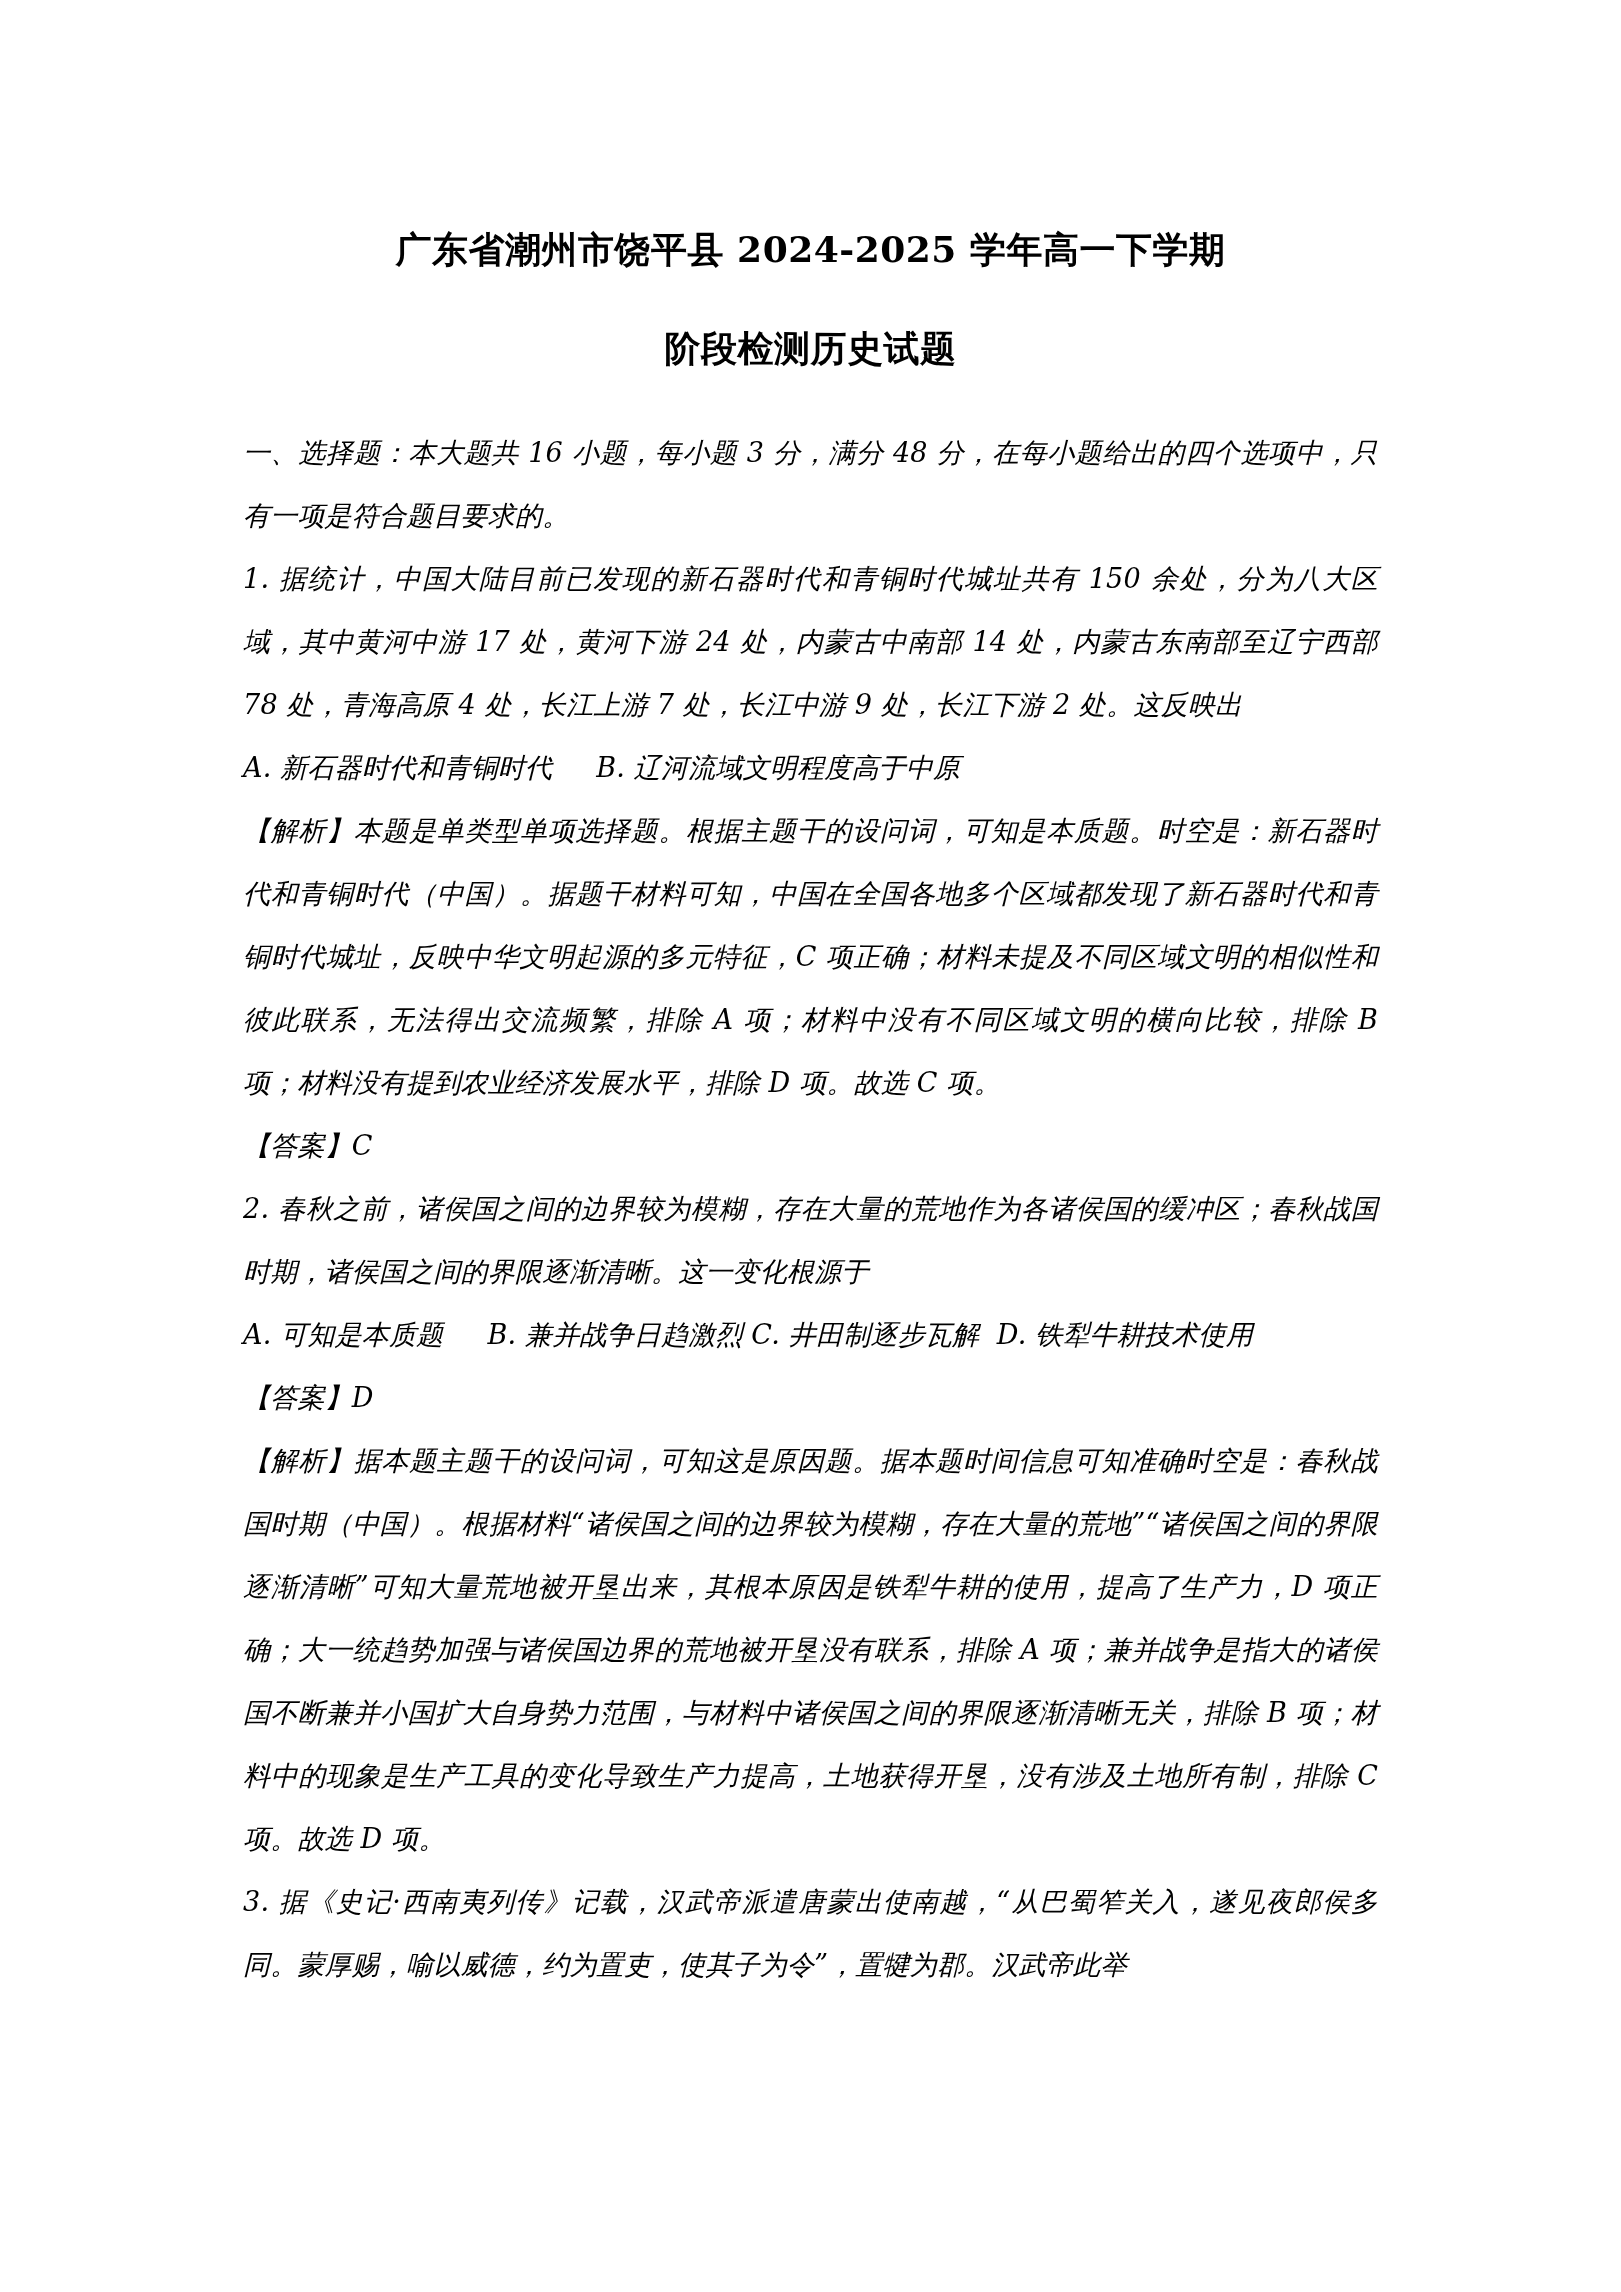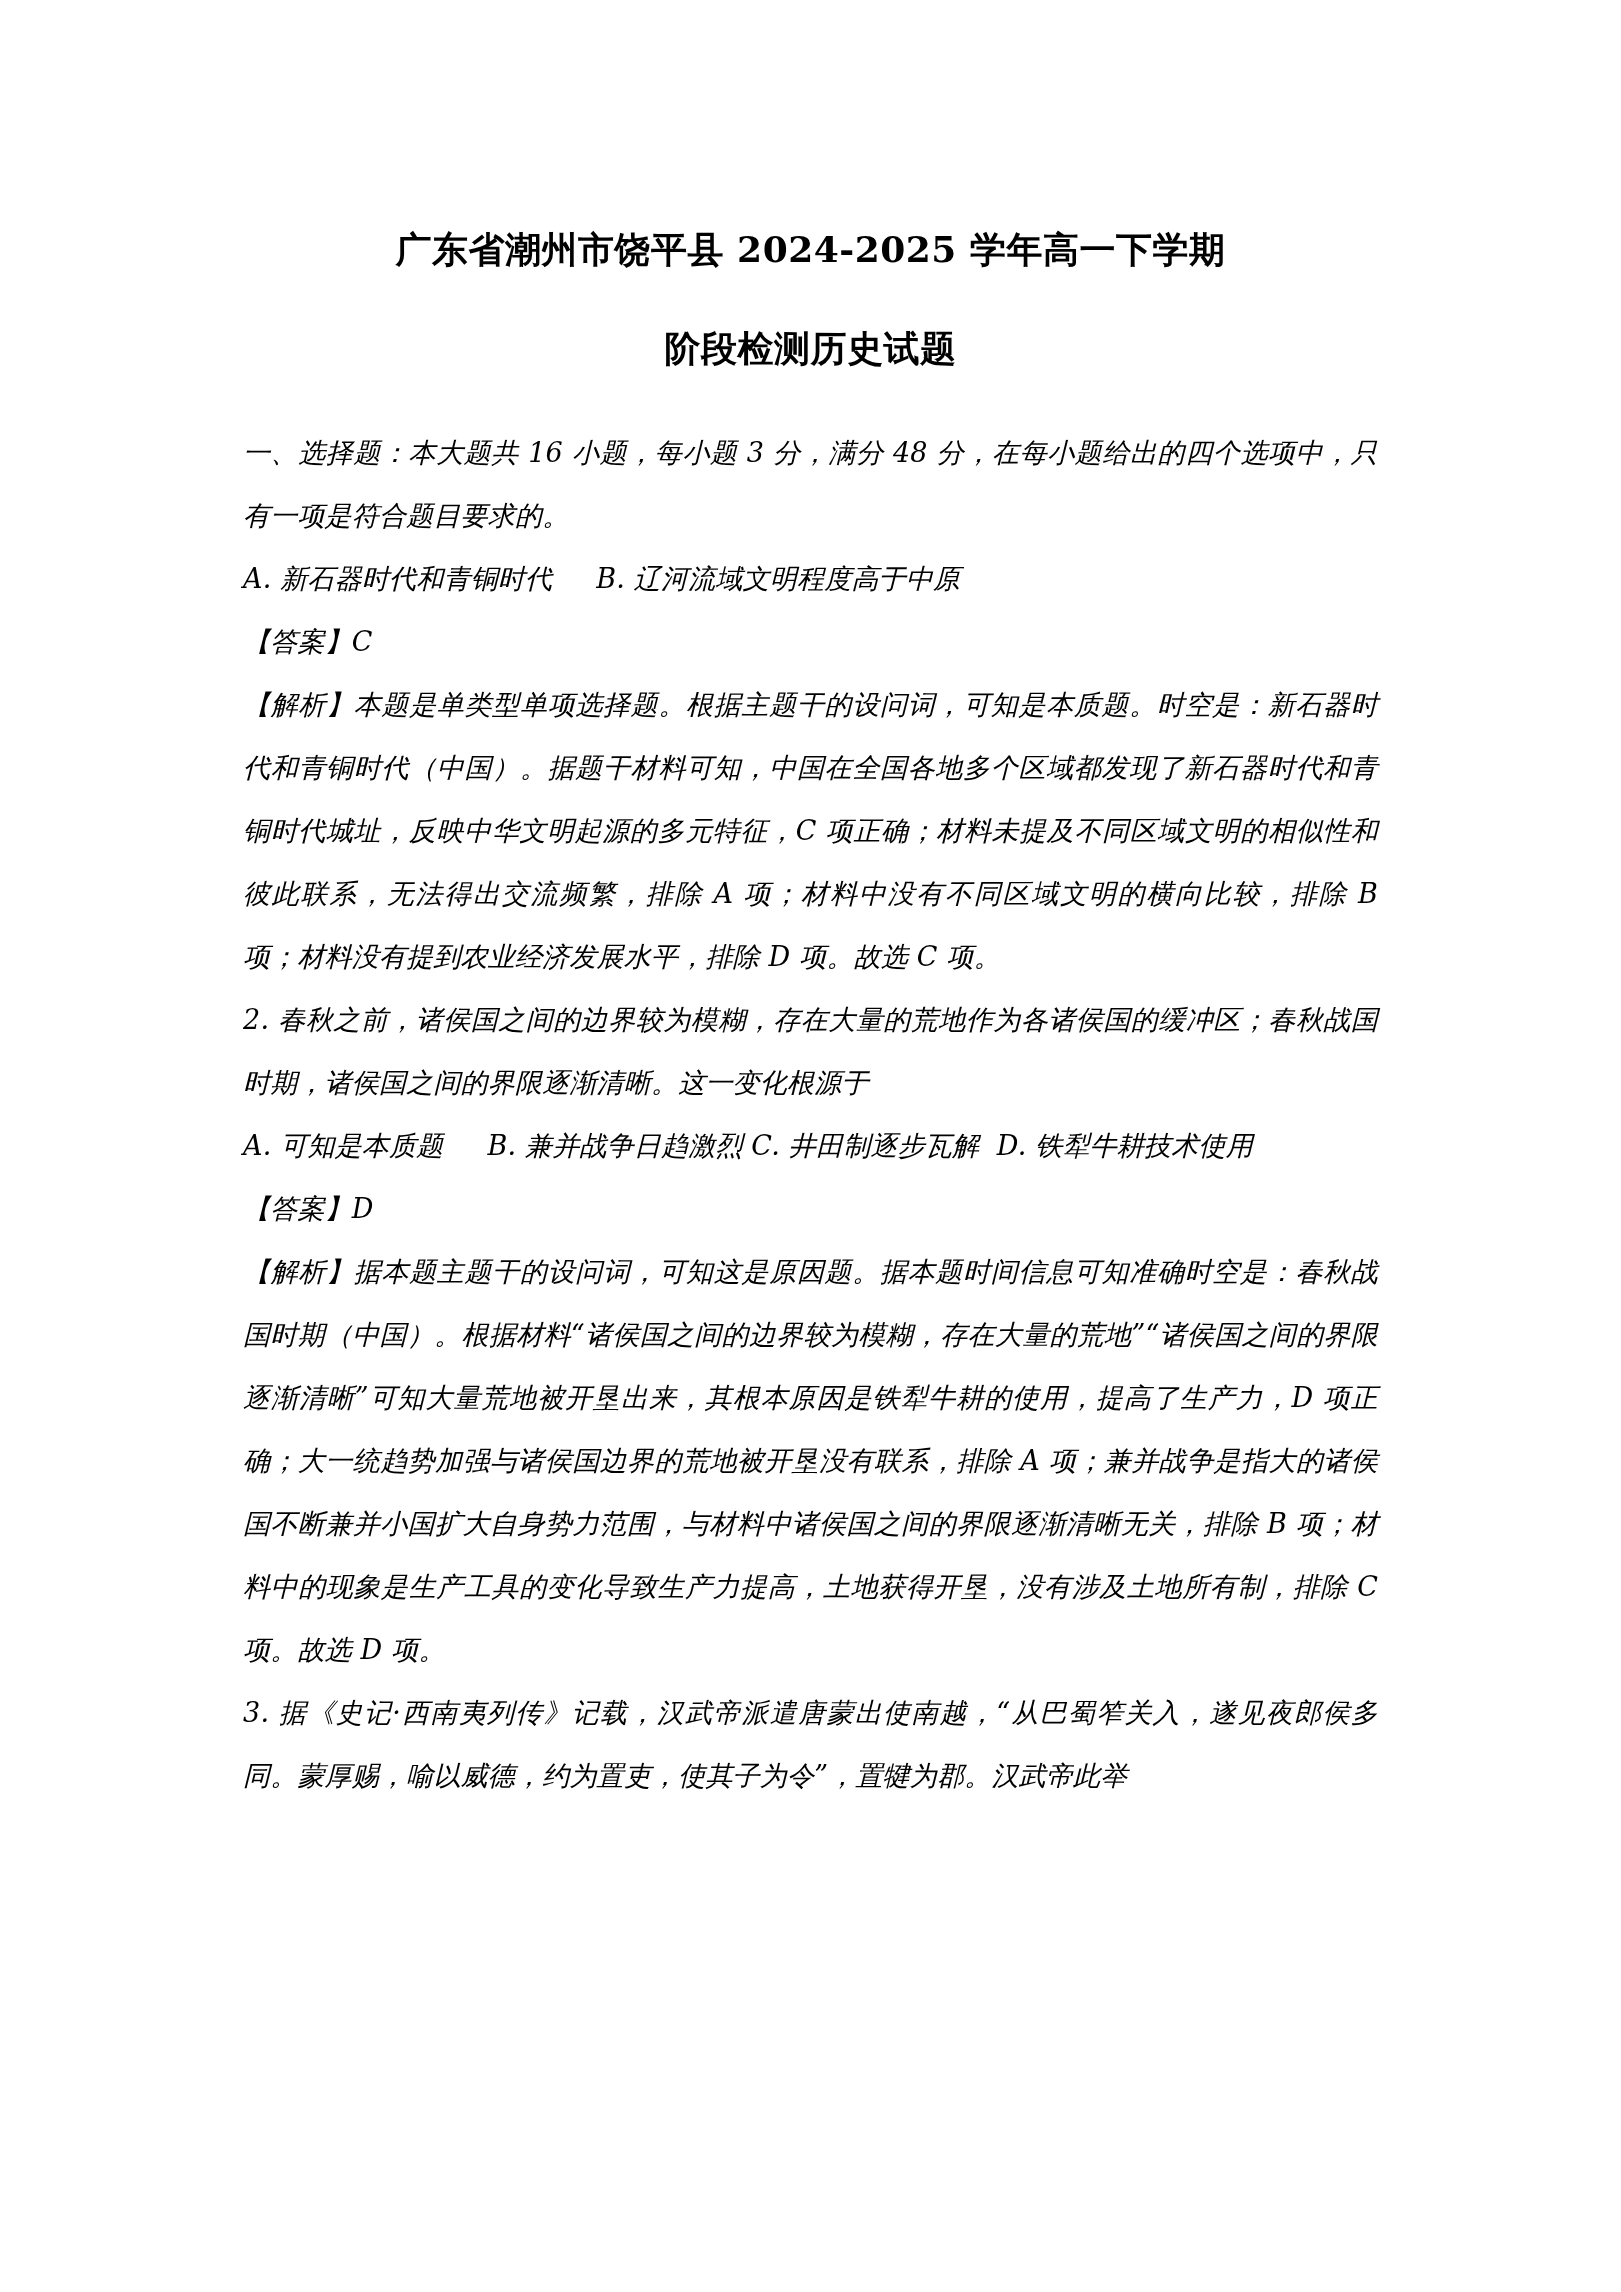--- a/index.html
+++ b/index.html
@@ -71,27 +71,28 @@
 
     <div class="title-block">
       <div class="doc-title line1">广东省潮州市饶平县 2024-2025 学年高一下学期</div>
       <div class="doc-title line2">阶段检测历史试题</div>
     </div>
 
     <div class="body-block">
 
       <p class="para">一、选择题：本大题共 16 小题，每小题 3 分，满分 48 分，在每小题给出的四个选项中，只有一项是符合题目要求的。</p>
 
+      <p class="para">1. 据统计，中国大陆目前已发现的新石器时代和青铜时代城址共有 150 余处，分为八大区域，其中黄河中游 17 处，黄河下游 24 处，内蒙古中南部 14 处，内蒙古东南部至辽宁西部 78 处，青海高原 4 处，长江上游 7 处，长江中游 9 处，长江下游 2 处。这反映出</p>
 
       <p class="para opts">A. 新石器时代和青铜时代     B. 辽河流域文明程度高于中原</p>
 
 
+      <p class="para">【解析】本题是单类型单项选择题。根据主题干的设问词，可知是本质题。时空是：新石器时代和青铜时代（中国）。据题干材料可知，中国在全国各地多个区域都发现了新石器时代和青铜时代城址，反映中华文明起源的多元特征，C 项正确；材料未提及不同区域文明的相似性和彼此联系，无法得出交流频繁，排除 A 项；材料中没有不同区域文明的横向比较，排除 B 项；材料没有提到农业经济发展水平，排除 D 项。故选 C 项。</p>
+
       <p class="para">【答案】C</p>
-
-      <p class="para">【解析】本题是单类型单项选择题。根据主题干的设问词，可知是本质题。时空是：新石器时代和青铜时代（中国）。据题干材料可知，中国在全国各地多个区域都发现了新石器时代和青铜时代城址，反映中华文明起源的多元特征，C 项正确；材料未提及不同区域文明的相似性和彼此联系，无法得出交流频繁，排除 A 项；材料中没有不同区域文明的横向比较，排除 B 项；材料没有提到农业经济发展水平，排除 D 项。故选 C 项。</p>
 
       <p class="para">2. 春秋之前，诸侯国之间的边界较为模糊，存在大量的荒地作为各诸侯国的缓冲区；春秋战国时期，诸侯国之间的界限逐渐清晰。这一变化根源于</p>
 
       <p class="para opts">A. 可知是本质题     B. 兼并战争日趋激烈 C. 井田制逐步瓦解  D. 铁犁牛耕技术使用</p>
 
       <p class="para">【答案】D</p>
 
       <p class="para">【解析】据本题主题干的设问词，可知这是原因题。据本题时间信息可知准确时空是：春秋战国时期（中国）。根据材料“诸侯国之间的边界较为模糊，存在大量的荒地”“诸侯国之间的界限逐渐清晰”可知大量荒地被开垦出来，其根本原因是铁犁牛耕的使用，提高了生产力，D 项正确；大一统趋势加强与诸侯国边界的荒地被开垦没有联系，排除 A 项；兼并战争是指大的诸侯国不断兼并小国扩大自身势力范围，与材料中诸侯国之间的界限逐渐清晰无关，排除 B 项；材料中的现象是生产工具的变化导致生产力提高，土地获得开垦，没有涉及土地所有制，排除 C 项。故选 D 项。</p>
 
       <p class="para">3. 据《史记·西南夷列传》记载，汉武帝派遣唐蒙出使南越，“从巴蜀笮关入，遂见夜郎侯多同。蒙厚赐，喻以威德，约为置吏，使其子为令”，置犍为郡。汉武帝此举</p>

